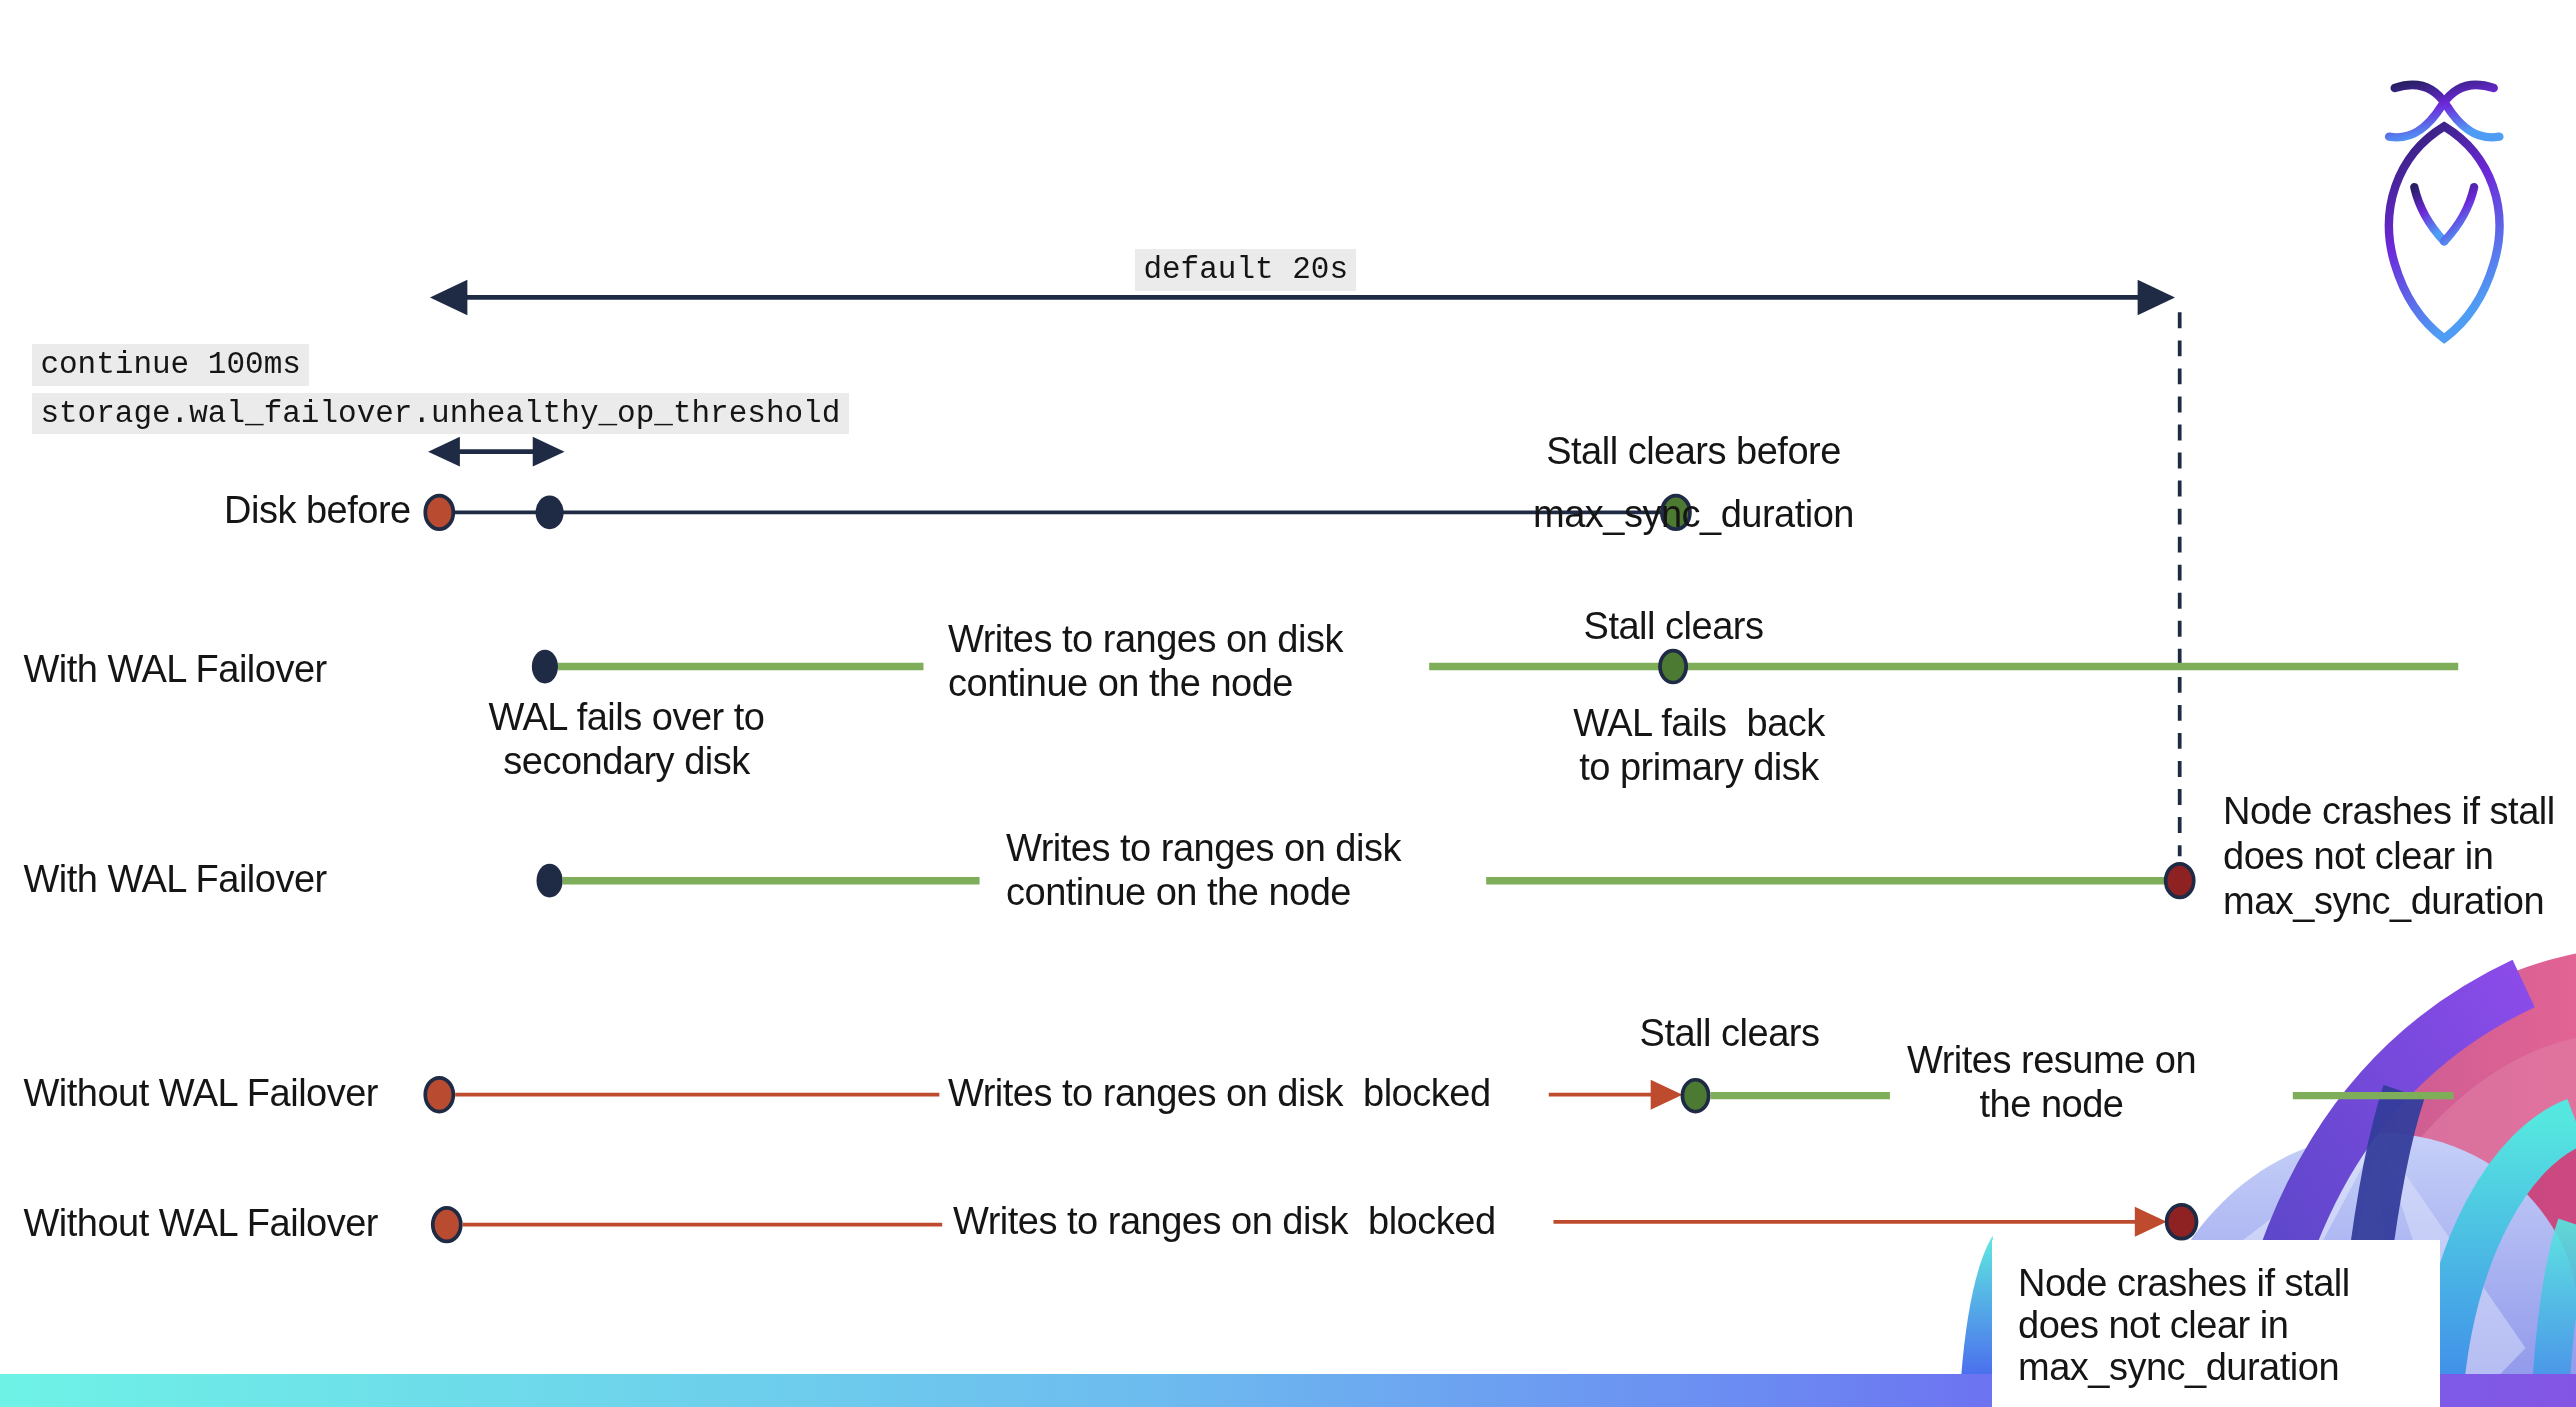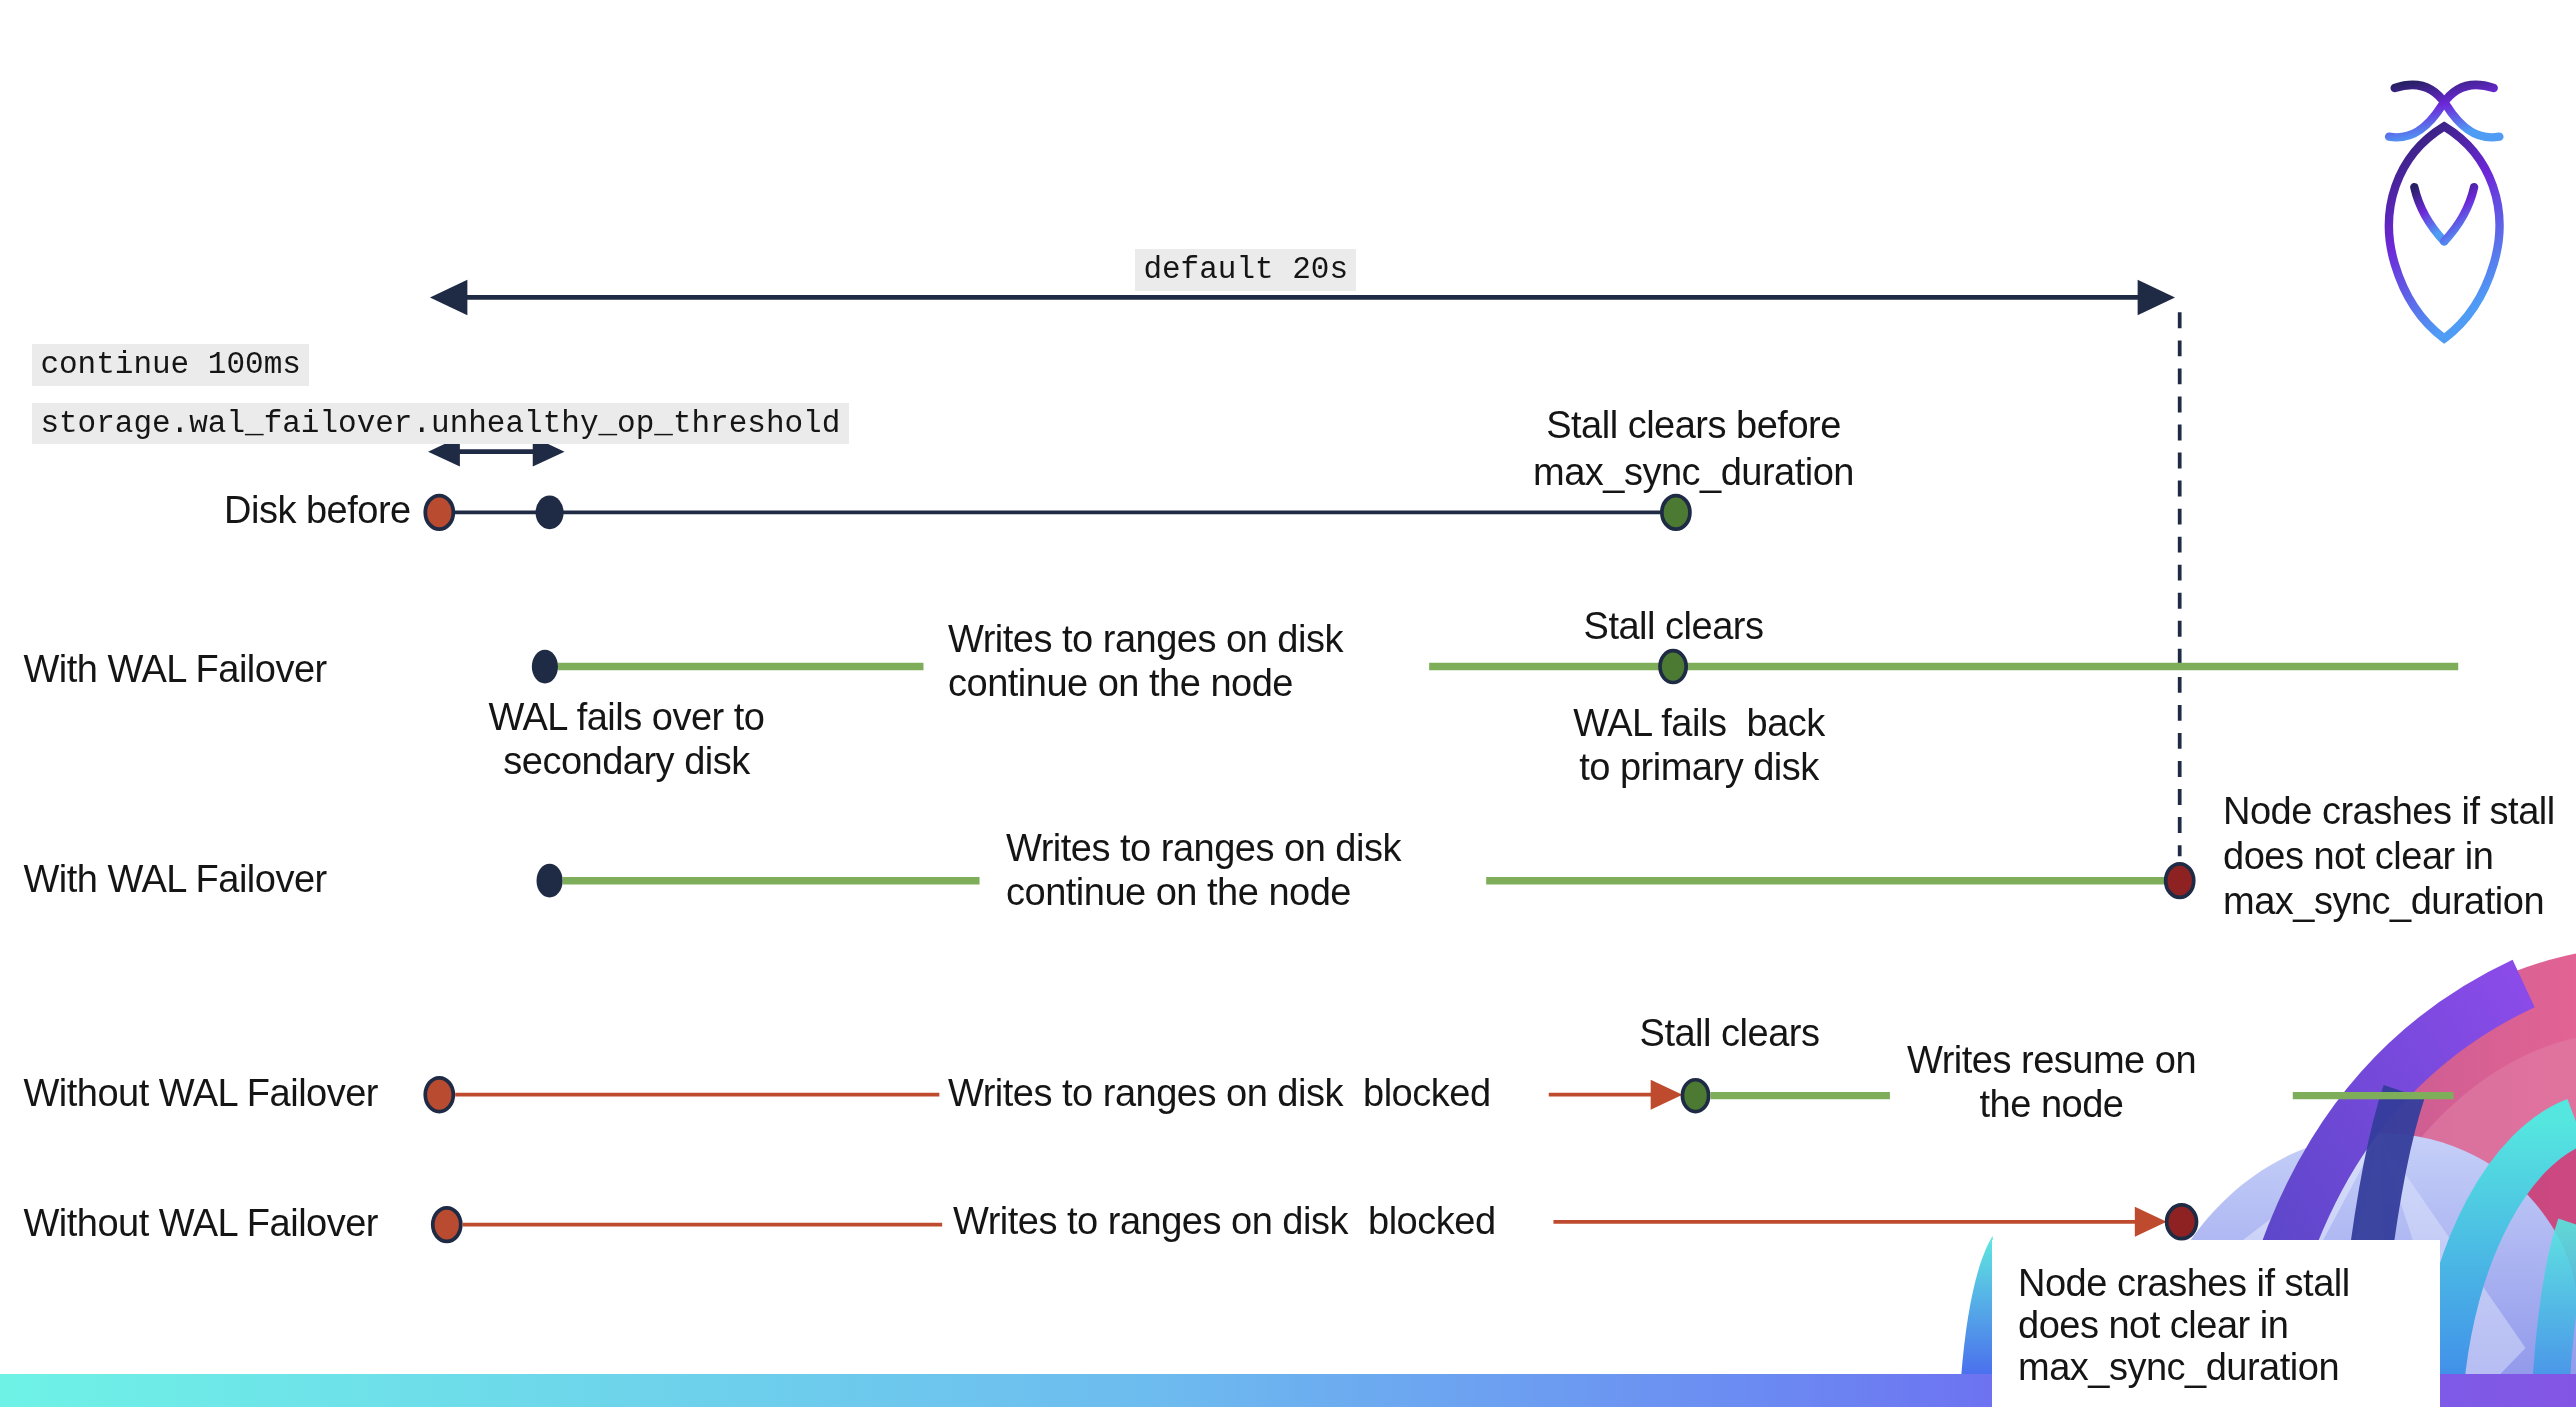--- a/index.html
+++ b/index.html
@@ -10,21 +10,21 @@
     background:linear-gradient(90deg,var(--bar-aqua) 0%,var(--bar-blue) 45%,var(--bar-indigo) 68%,var(--bar-violet) 82%,var(--bar-purple) 100%);}
   
   .crash-box{position:absolute;left:1992px;top:1240px;width:448px;height:167px;background:#ffffff;z-index:3;}
   .crash-box .txt{padding:22.4px 0 0 26px;}
   
   .txt{position:absolute;font-size:38px;line-height:44px;letter-spacing:-0.5px;white-space:pre-wrap;z-index:5;}
   .center{text-align:center;}
   .title{position:absolute;left:62px;top:51px;font-size:91px;line-height:103px;font-weight:800;
          letter-spacing:-0.9px;color:#0d0d0d;z-index:5;white-space:nowrap;}
   .code{position:absolute;z-index:5;font-family:"Liberation Mono",monospace;font-size:31px;line-height:37px;}
-  .code span{display:inline-block;background:var(--code-bg);padding:1.9px 8.4px 2.8px 8.4px;margin-bottom:17px;}
+  .code span{display:inline-block;background:var(--code-bg);padding:1.9px 8.4px 2.8px 8.4px;margin-bottom:7px;}
   svg{position:absolute;left:0;top:0;}
   #decor{z-index:1;}
   #diagram{z-index:4;}
 </style>
 </head>
 <body>
 
 <div class="stage">
 
   <svg id="decor" width="2576" height="1408" viewBox="0 0 2756 1506" aria-hidden="true">
@@ -151,21 +151,21 @@
   <div class="code" style="left:1135px;top:249px;">
     <span>default 20s</span><br>
   </div>
 
   <div class="code" style="left:32px;top:344px;">
     <span>continue 100ms</span><br>
     <span>storage.wal_failover.unhealthy_op_threshold</span>
   </div>
 
   <div class="txt" style="left:224px;top:488px;">Disk before</div>
-  <div class="txt center" style="left:1460px;top:402px;width:467px;line-height:47px;">Stall clears before
+  <div class="txt center" style="left:1460px;top:420px;width:467px;line-height:63px;">Stall clears before
 max_sync_duration</div>
 
   <div class="txt" style="left:23.4px;top:647px;">With WAL Failover</div>
   <div class="txt" style="left:948px;top:617px;">Writes to ranges on disk
 continue on the node</div>
   <div class="txt center" style="left:1552px;top:604px;width:243px;">Stall clears</div>
   <div class="txt center" style="left:449px;top:695px;width:355px;">WAL fails over to
 secondary disk</div>
   <div class="txt center" style="left:1538px;top:701px;width:322px;">WAL fails  back
 to primary disk</div>

